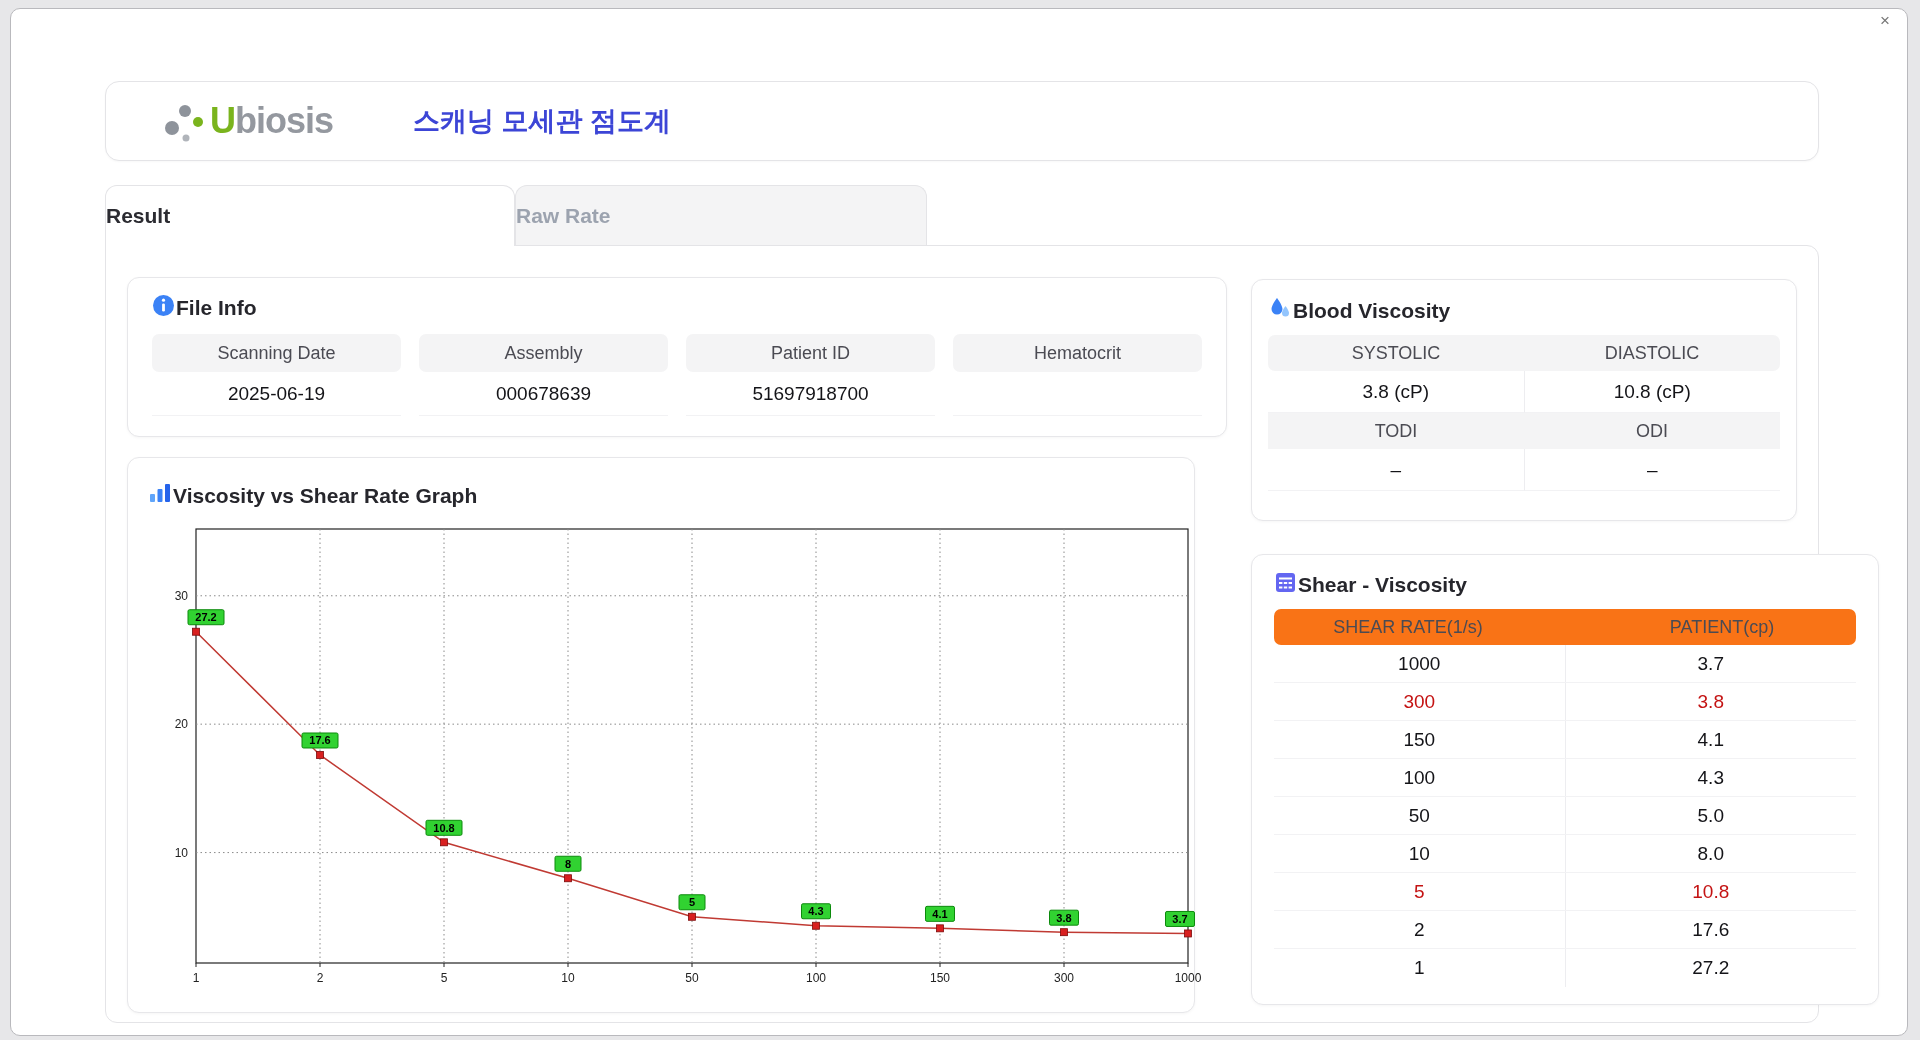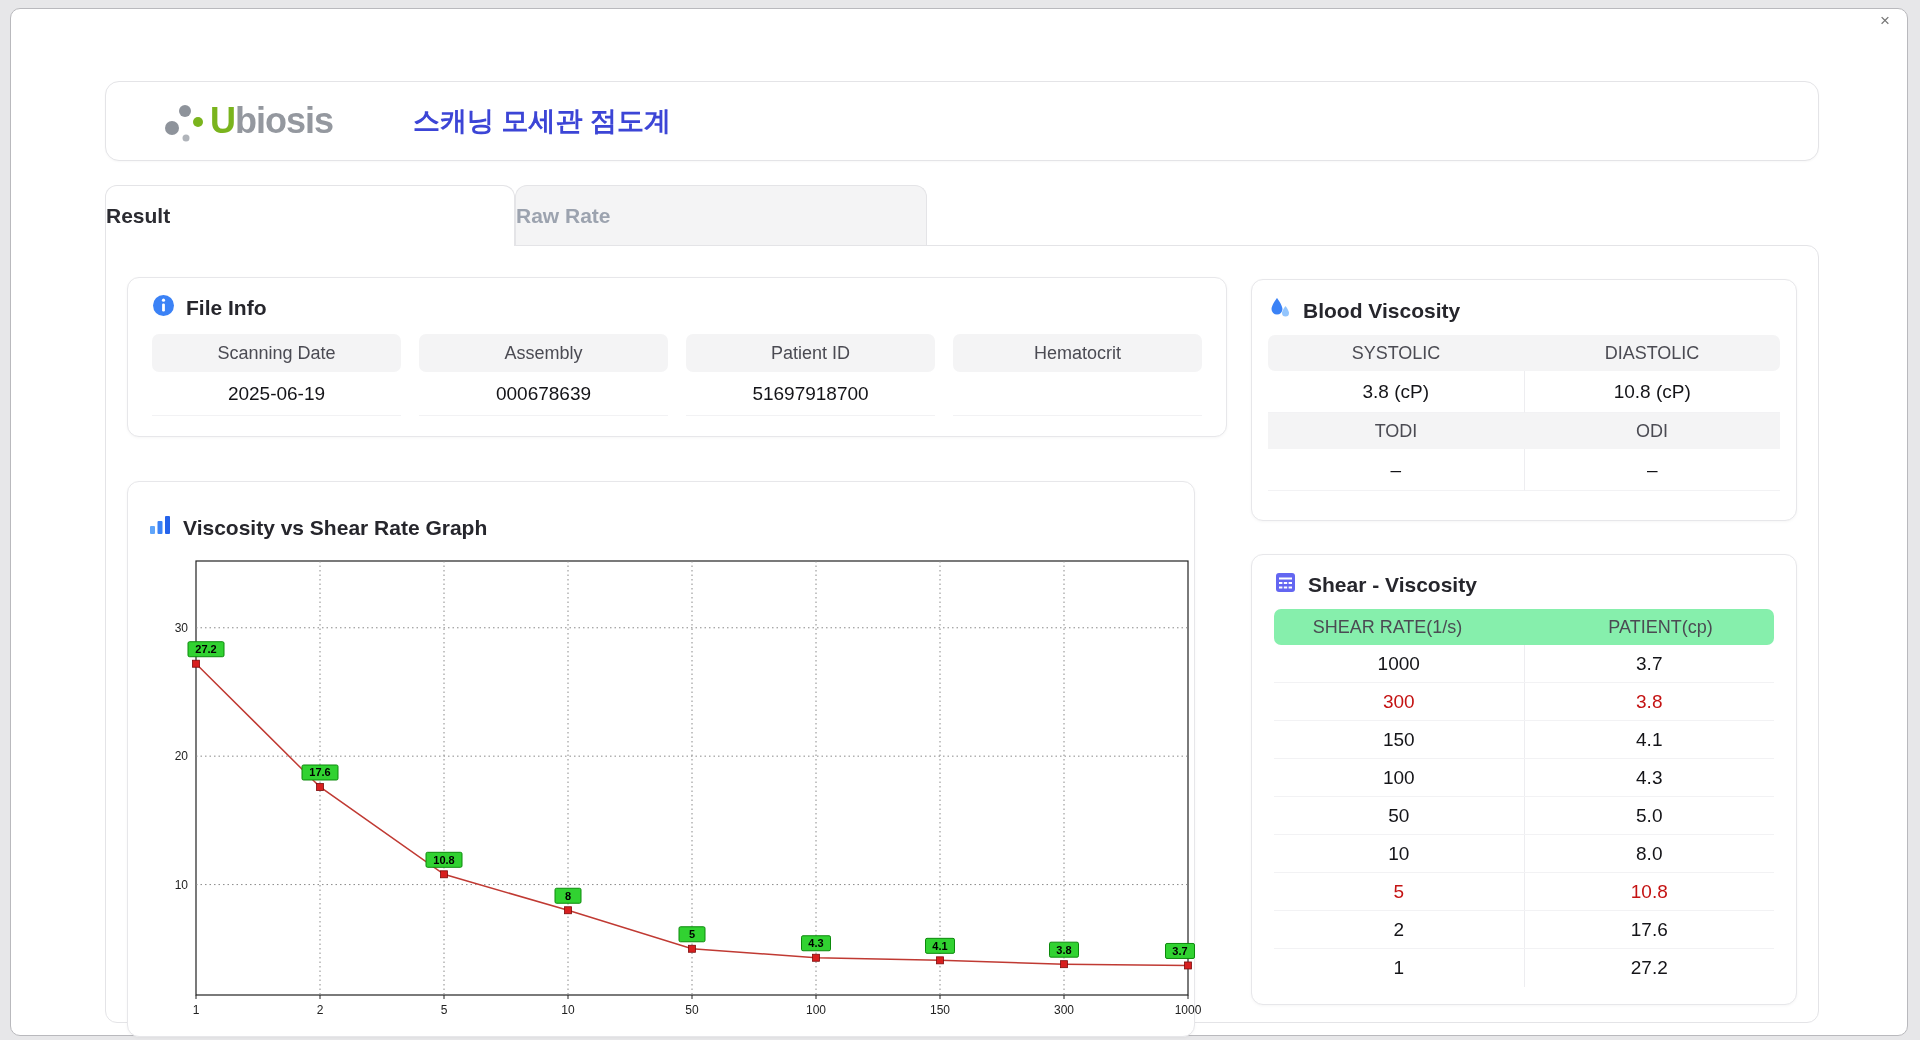--- a/index.html
+++ b/index.html
@@ -48,52 +48,52 @@
   
   .panel {
     position:absolute; left:94px; top:236px; width:1714px; height:778px;
     border:1px solid #e4e4e7; border-radius:0 12px 12px 12px; background:#fff; z-index:2;
   }
 
   .card {
     position:absolute; background:#fff; border:1px solid #e7e7ea; border-radius:12px;
     box-shadow:0 1px 3px rgba(0,0,0,0.04); z-index:4;
   }
-  .card-title { display:flex; align-items:center; gap:11px; font-size:21px; font-weight:bold; color:#26262c; }
+  .card-title { display:flex; align-items:center; gap:1px; font-size:21px; font-weight:bold; color:#26262c; }
 
   
   .fileinfo-card { left:116px; top:268px; width:1100px; height:160px; padding:16px 24px; }
   .fi-cols { display:flex; gap:18px; margin-top:12px; }
   .fi-col { flex:1; }
   .fi-label {
     background:#f4f4f5; border-radius:7px; height:38px; line-height:38px;
     text-align:center; font-size:18px; color:#4b4b53;
   }
   .fi-value {
     height:44px; line-height:44px; text-align:center; font-size:19px; color:#141418;
     border-bottom:1px solid #f2f2f4;
   }
 
   
-  .graph-card { left:116px; top:472px; width:1068px; height:556px; padding:32px 20px; }
+  .graph-card { left:116px; top:448px; width:1068px; height:556px; padding:24px 20px; }
 
   
   .blood-card { left:1240px; top:270px; width:546px; height:242px; padding:16px 16px; }
   .bv-table { margin-top:10px; }
   .bv-head { display:flex; background:#f4f4f5; border-radius:7px; height:36px; }
   .bv-head div { flex:1; text-align:center; line-height:36px; font-size:18px; color:#4b4b53; }
   .bv-vals { display:flex; height:42px; }
   .bv-vals div {
     flex:1; text-align:center; line-height:42px; font-size:19px; color:#141418;
     border-bottom:1px solid #f2f2f4;
   }
   .bv-vals div:first-child { border-right:1px solid #ededf0; }
 
-  .shear-card { left:1240px; top:545px; width:546px; height:451px; padding:16px 22px; }
-  .sv-head { display:flex; background:#86efac; border-radius:7px; height:36px; margin-top:10px;gap:46px; }
+  .shear-card { left:1240px; top:545px; width:628px; height:451px; padding:16px 22px; }
+  .sv-head { display:flex; background:#f97316; border-radius:7px; height:36px; margin-top:10px;gap:46px; }
   .sv-head div { flex:1; text-align:center; line-height:36px; font-size:18px; color:#4b4b53; }
   .sv-row { display:flex; height:38px; border-bottom:1px solid #f2f2f4; }
   .sv-row:last-child { border-bottom:none; }
   .sv-cell { flex:1; text-align:center; line-height:38px; font-size:19px; color:#141418; }
   .sv-cell:first-child { border-right:1px solid #ededf0; }
   .sv-row.hl .sv-cell { color:#c41313; }
 </style>
 </head>
 <body>
 

